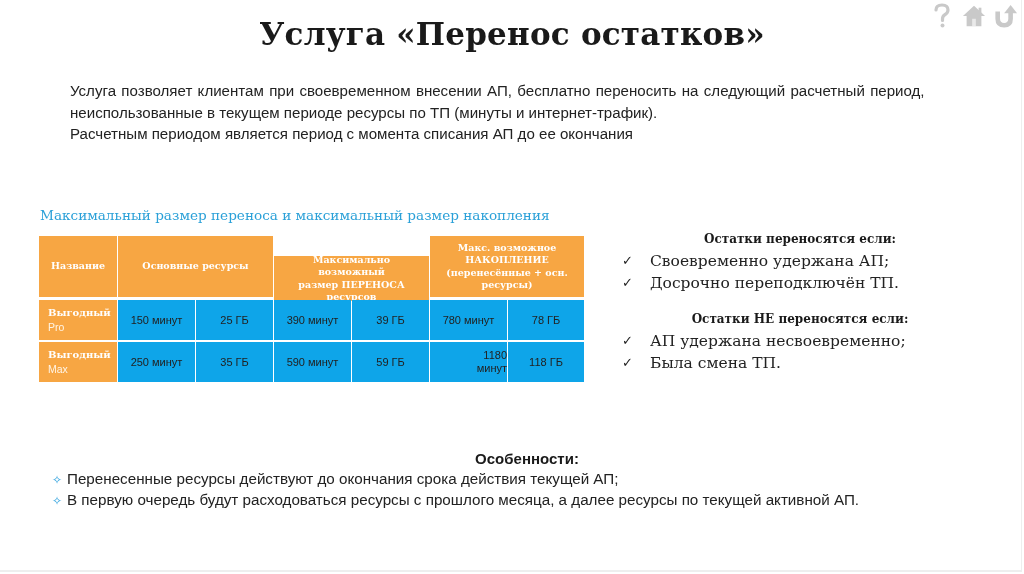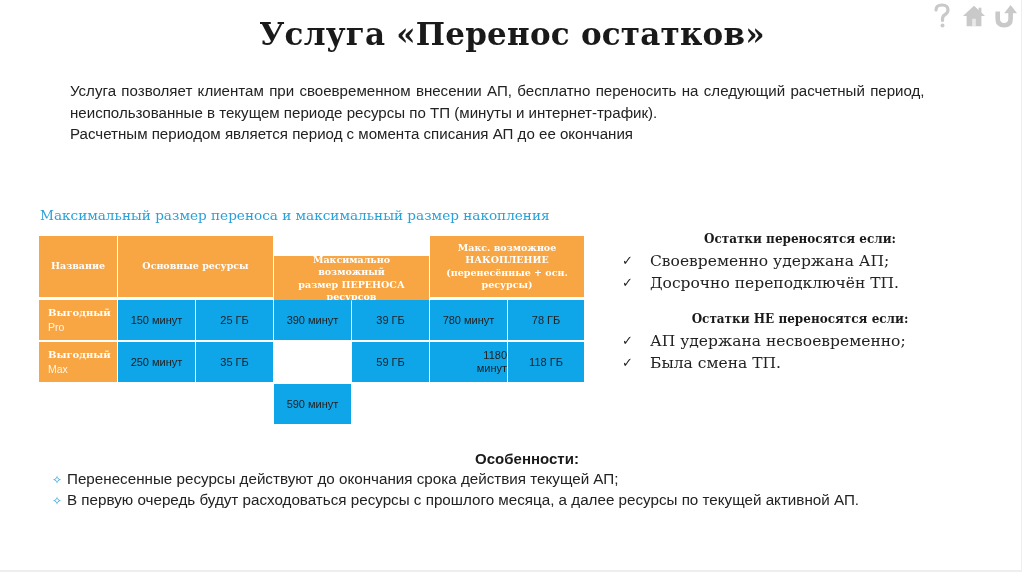--- a/index.html
+++ b/index.html
@@ -124,21 +124,21 @@
   <div class="cell ncell" style="left:0;top:106px;width:78px;height:40px;">
     <span class="n1">Выгодный</span>
     <span class="n2">Max</span>
   </div>
   <div class="cell dcell" style="left:79px;top:106px;width:77px;height:40px;">
       <span>250 минут</span>
     </div>
   <div class="cell dcell" style="left:157px;top:106px;width:77px;height:40px;">
       <span>35 ГБ</span>
     </div>
-  <div class="cell dcell" style="left:235px;top:106px;width:77px;height:40px;margin-top:42px;">
+  <div class="cell dcell" style="left:235px;top:106px;width:77px;height:40px;">
       <span>590 минут</span>
     </div>
   <div class="cell dcell" style="left:313px;top:106px;width:77px;height:40px;">
       <span>59 ГБ</span>
     </div>
   <div class="cell dcell" style="left:391px;top:106px;width:77px;height:40px;flex-direction:column;align-items:flex-end;">
     <span>1180</span>
     <span>минут</span>
   </div>
   <div class="cell dcell" style="left:469px;top:106px;width:76px;height:40px;">

